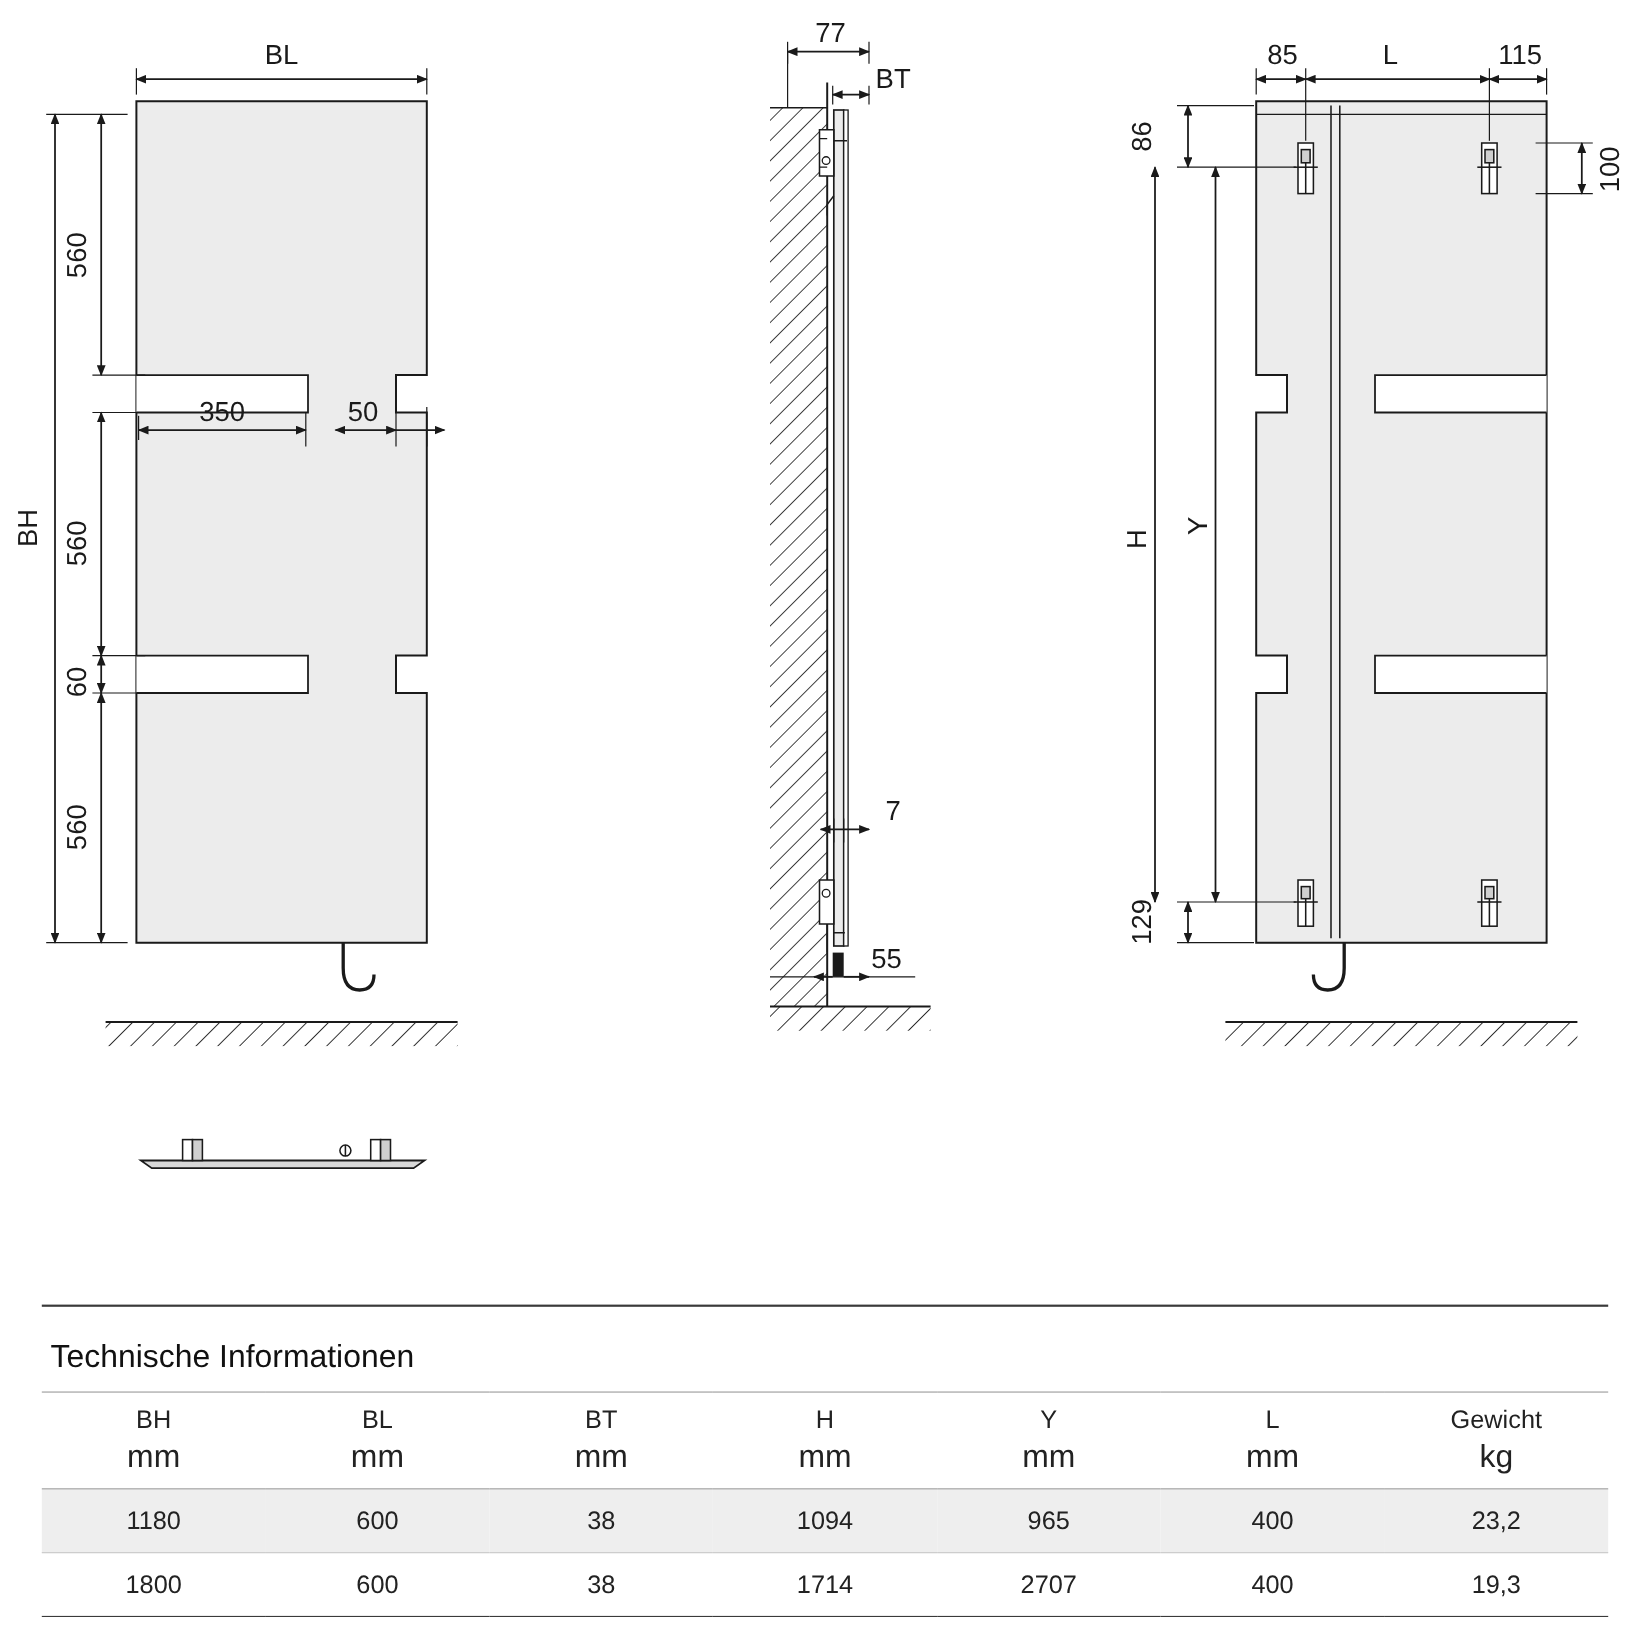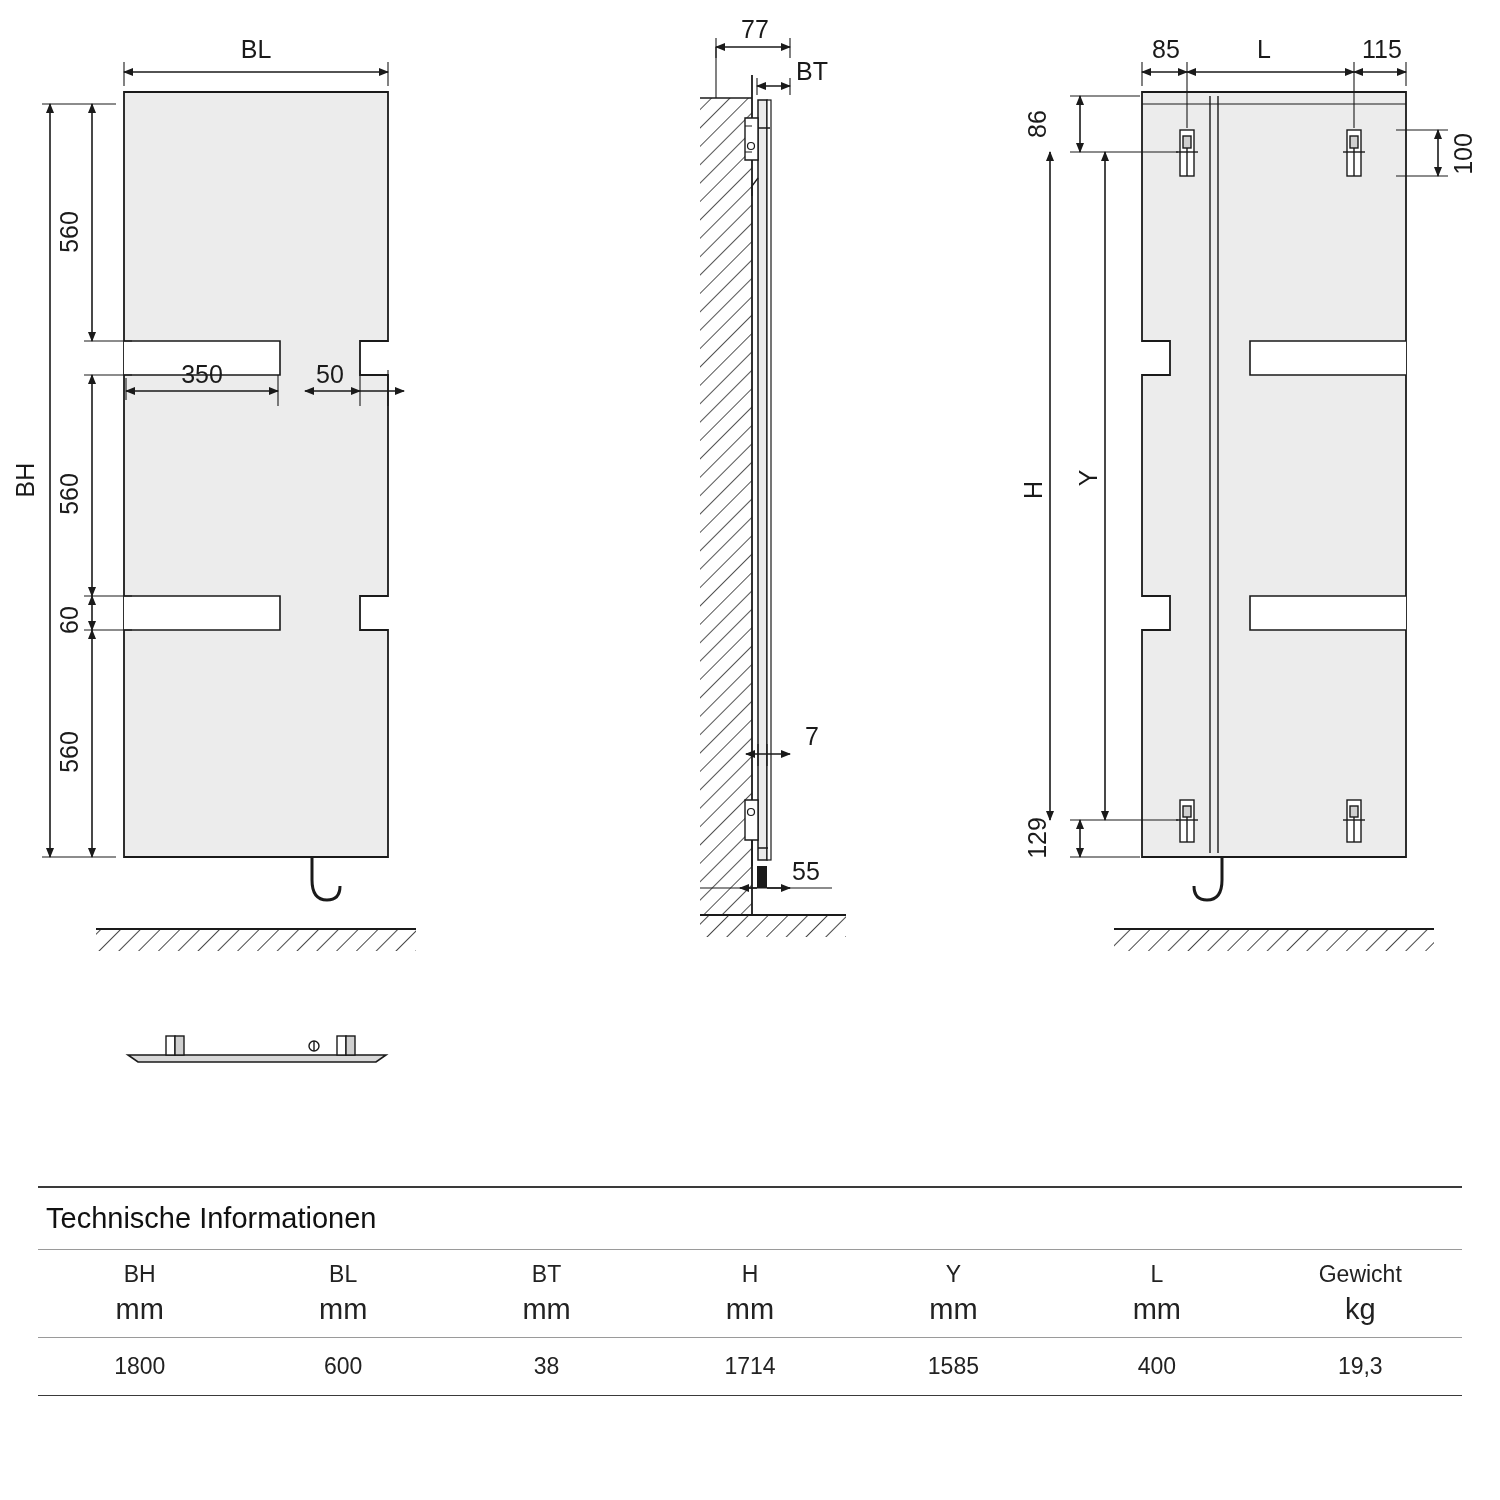--- a/index.html
+++ b/index.html
@@ -30,21 +30,21 @@
   .tech-block {
     position: absolute;
     left: 38px;
     top: 1186px;
     width: 1424px;
   }
   .tech-title {
     font-size: 29px;
     font-weight: 400;
     color: #111;
-    padding: 14px 0 14px 8px;
+    padding: 30px 0 14px 8px;
     border-top: 2px solid #3a3a3a;
   }
   table.tech {
     border-collapse: collapse;
     width: 100%;
     table-layout: fixed;
   }
   table.tech th, table.tech td {
     text-align: center;
     font-weight: 400;
@@ -303,26 +303,35 @@
             <span>L</span>
             <span class="unit">mm</span>
           </th>
           <th>
             <span>Gewicht</span>
             <span class="unit">kg</span>
           </th>
         </tr>
       </thead>
       <tbody>
+        <tr class="alt">
+          <td>1180</td>
+          <td>600</td>
+          <td>38</td>
+          <td>1094</td>
+          <td>965</td>
+          <td>400</td>
+          <td>23,2</td>
+        </tr>
         <tr>
           <td>1800</td>
           <td>600</td>
           <td>38</td>
           <td>1714</td>
-          <td>1585</td>
+          <td>2707</td>
           <td>400</td>
           <td>19,3</td>
         </tr>
       </tbody>
     </table>
   </div>
 
 </div>
 
 </body></html>

